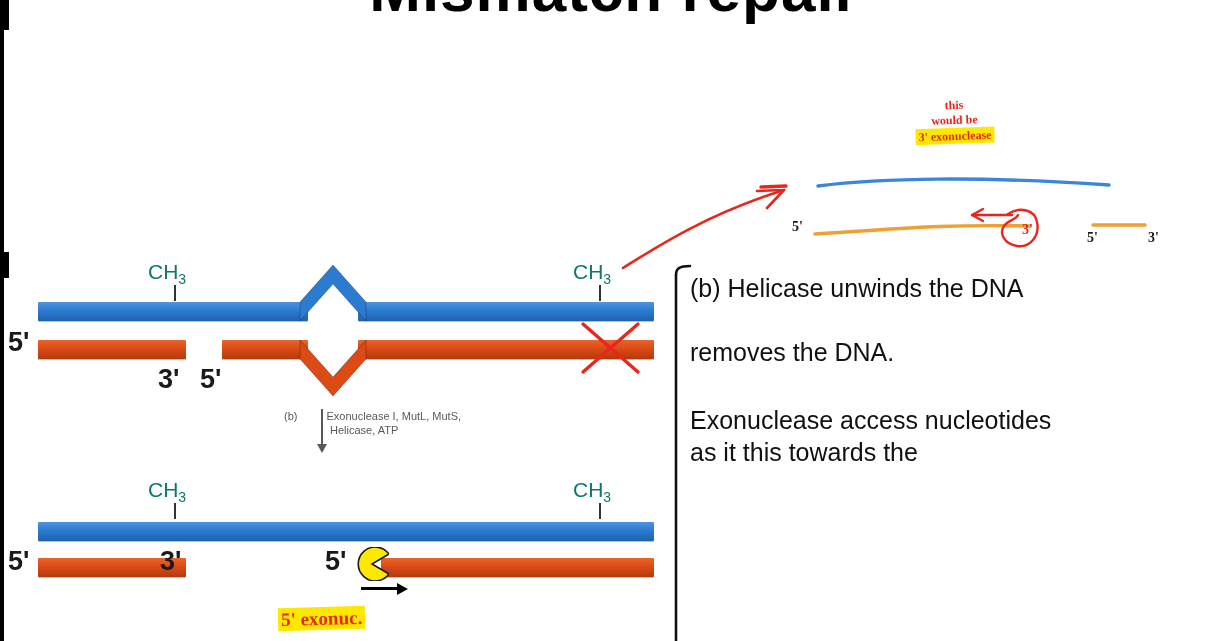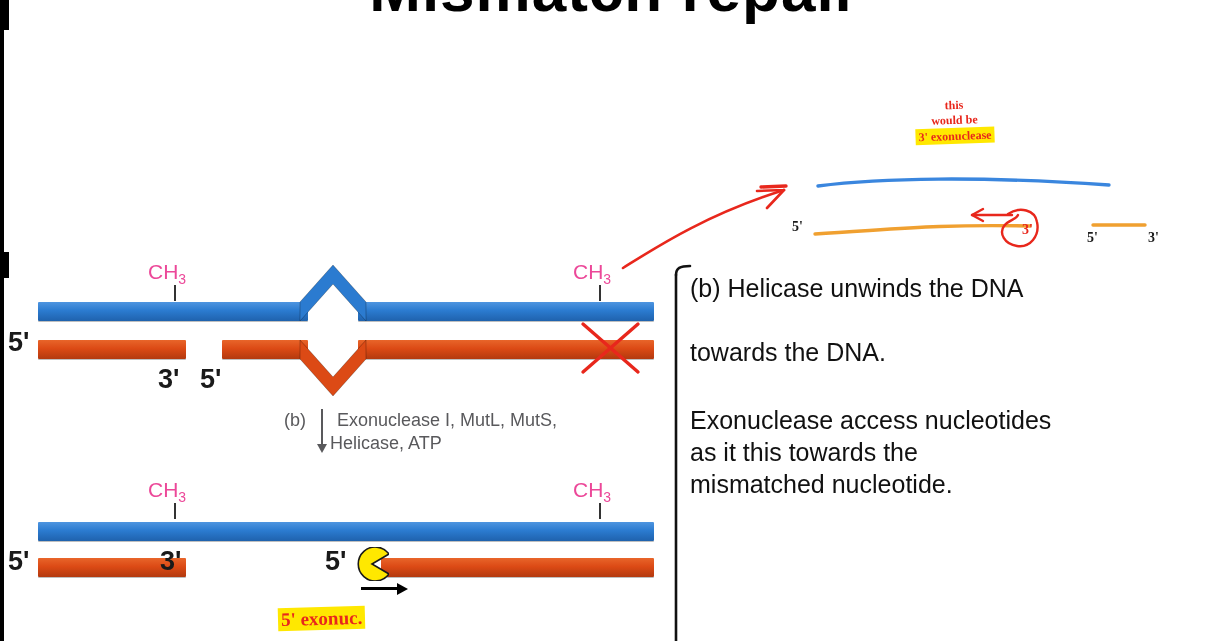--- a/index.html
+++ b/index.html
@@ -61,21 +61,21 @@
     box-shadow: 0 1px 0 rgba(0,0,0,.25);
   }
   .strand.red {
     background: linear-gradient(to bottom, #e8652a 0%, #dc4a15 45%, #b33a0f 100%);
     box-shadow: 0 1px 0 rgba(0,0,0,.25);
   }
 
   .ch3 {
     position: absolute;
     font-size: 21px;
-    color: #ec4899;
+    color: #0f766e;
     font-family: "Liberation Sans", sans-serif;
     white-space: nowrap;
   }
   .ch3 sub { font-size: 14px; }
   .tick {
     position: absolute;
     width: 2px;
     background: #333;
   }
 
@@ -86,21 +86,21 @@
     color: #1a1a1a;
     font-family: "Liberation Sans", sans-serif;
     white-space: nowrap;
   }
 
   
   #reaction {
     position: absolute;
     left: 284px;
     top: 409px;
-    font-size: 18px;
+    font-size: 11px;
     color: #59595c;
     font-family: "Liberation Sans", sans-serif;
     line-height: 1.3;
     white-space: nowrap;
   }
   #reaction .blabel { margin-right: 4px; }
 
   #rxn-arrow {
     position: absolute;
     left: 321px;
@@ -320,26 +320,25 @@
   </div>
 
   <div class="hand" id="hand-bottom">
     <span class="hl">5' exonuc.</span>
   </div>
 
   <div id="panel">
     <div class="para" id="para1">
       <span>(b) </span><span class="u">Helicase</span><span> unwinds the DNA</span><br>
       <br>
-      <span>towards the DNA.</span>
+      <span>removes the DNA.</span>
     </div>
     <div class="para" id="para2">
       <span class="u">Exonuclease</span><span> access nucleotides</span><br>
       <span>as it this towards the</span><br>
-      <span>mismatched nucleotide.</span>
     </div>
   </div>
 
 <svg viewBox="0 0 1229 641" class="overlay">
       <path d="M300,321 L333,284 L366,321 L366,302 L333,265 L300,302 Z" fill="#2b7bd0" stroke="rgba(0,0,0,.25)" stroke-width="1"></path>
       <path d="M300,340 L333,377 L366,340 L366,359 L333,396 L300,359 Z" fill="#dc4a15" stroke="rgba(0,0,0,.25)" stroke-width="1"></path>
     </svg>
   </div>
 
 </body></html>

